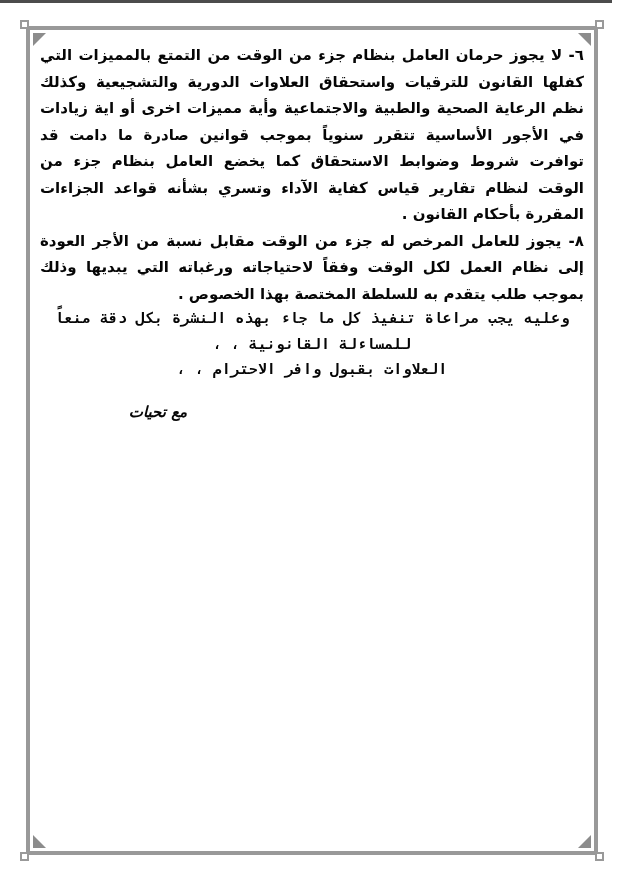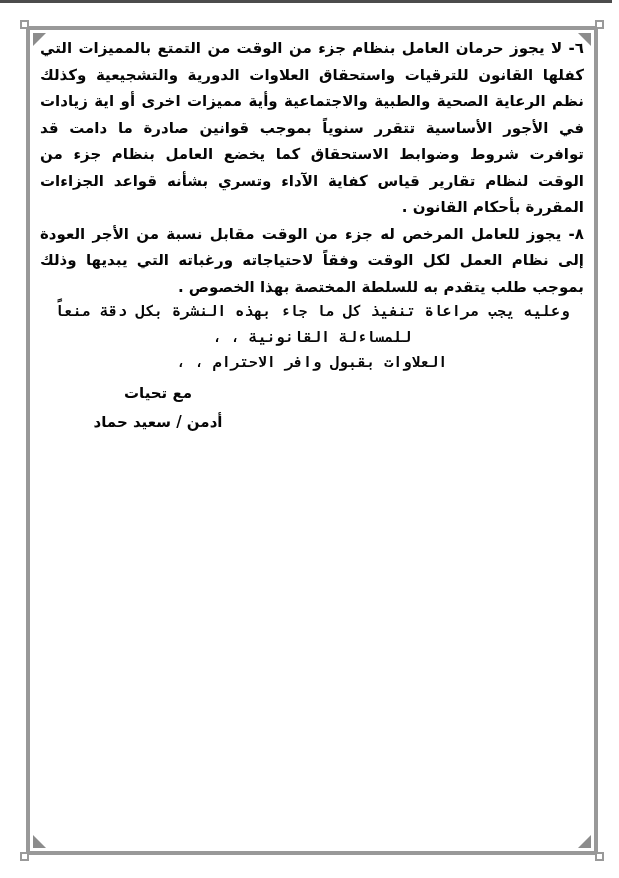--- a/index.html
+++ b/index.html
@@ -53,21 +53,21 @@
   .corner-triangle.tr { right: 3px; top: 3px;
     border-top: 13px solid #8c8c8c; border-left: 13px solid transparent; }
   .corner-triangle.bl { left: 3px; bottom: 3px;
     border-bottom: 13px solid #8c8c8c; border-right: 13px solid transparent; }
   .corner-triangle.br { right: 3px; bottom: 3px;
     border-bottom: 13px solid #8c8c8c; border-left: 13px solid transparent; }
 
   .content {
     position: absolute;
     left: 40px;
-    top: 35px;
+    top: 42px;
     width: 544px;
     direction: rtl;
     color: #060606;
     font-weight: bold;
   }
   .clause {
     margin: 0;
     font-size: 15px;
     line-height: 26.5px;
     text-align: justify;
@@ -81,21 +81,21 @@
     text-align-last: center;
     font-family: Liberation Mono, monospace;
   }
   .signature {
     width: 232px;
     margin: 2px auto 0 2px; 
     text-align: center;
     font-size: 15px;
     line-height: 25.5px;
   }
-  .signature div { margin: 4px; }
+  .signature div { margin: 16px; font-style: italic; }
 </style>
 </head>
 <body>
 
 <div class="top-rule"></div>
 
 <div class="frame">
   <div class="corner-square tl"></div>
   <div class="corner-square tr"></div>
   <div class="corner-square bl"></div>
@@ -109,15 +109,14 @@
 
 <div class="content">
   <p class="clause">٦- لا يجوز حرمان العامل بنظام جزء من الوقت من التمتع بالمميزات التي كفلها القانون للترقيات واستحقاق العلاوات الدورية والتشجيعية وكذلك نظم الرعاية الصحية والطبية والاجتماعية وأية مميزات اخرى أو اية زيادات في الأجور الأساسية تتقرر سنوياً بموجب قوانين صادرة ما دامت قد توافرت شروط وضوابط الاستحقاق كما يخضع العامل بنظام جزء من الوقت لنظام تقارير قياس كفاية الآداء وتسري بشأنه قواعد الجزاءات المقررة بأحكام القانون .</p>
   <p class="clause">٨- يجوز للعامل المرخص له جزء من الوقت مقابل نسبة من الأجر العودة إلى نظام العمل لكل الوقت وفقاً لاحتياجاته ورغباته التي يبديها وذلك بموجب طلب يتقدم به للسلطة المختصة بهذا الخصوص .</p>
 
   <p class="centered-line">وعليه يجب مراعاة تنفيذ كل ما جاء بهذه النشرة بكل دقة منعاً للمساءلة القانونية ، ،</p>
   <p class="centered-line">العلاوات بقبول وافر الاحترام ، ،</p>
 
   <div class="signature">
     <div>مع تحيات</div>
-    <div>أدمن / سعيد حماد</div>
   </div>
 </div>
 
 </body></html>

